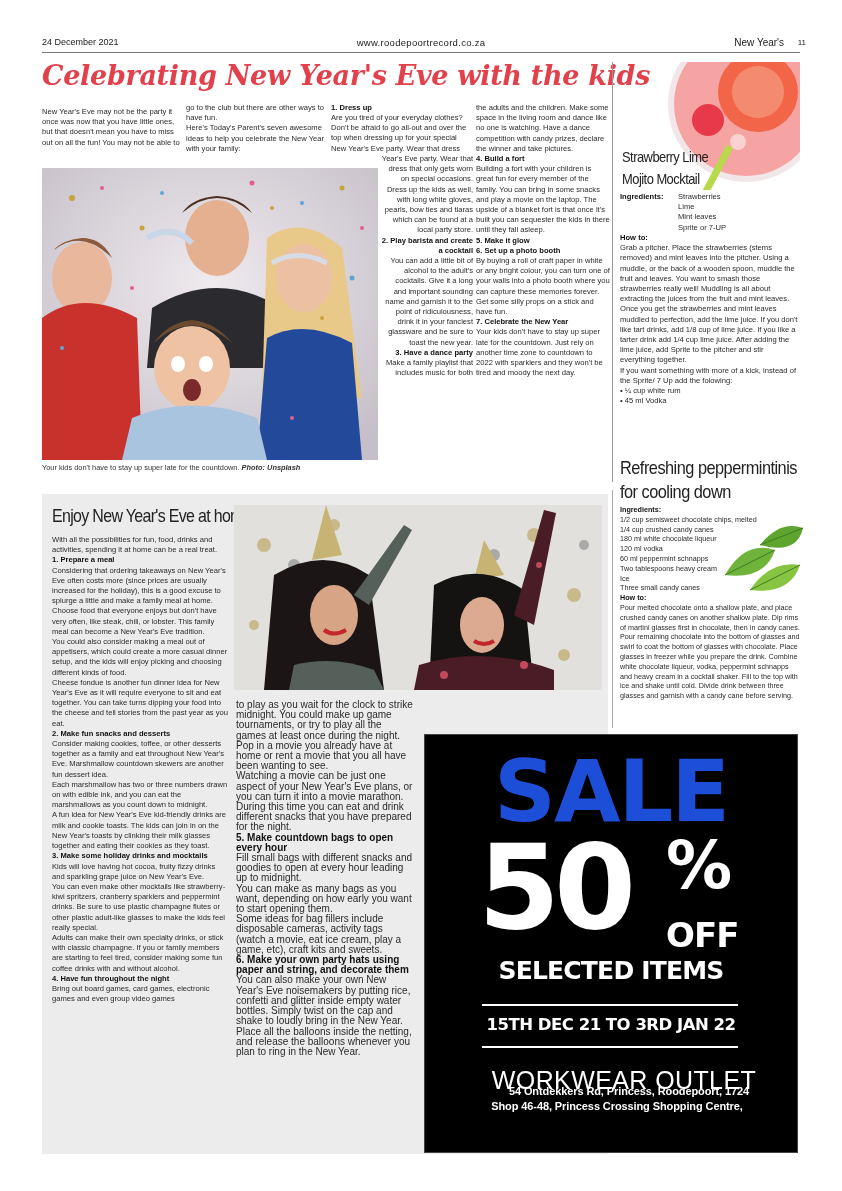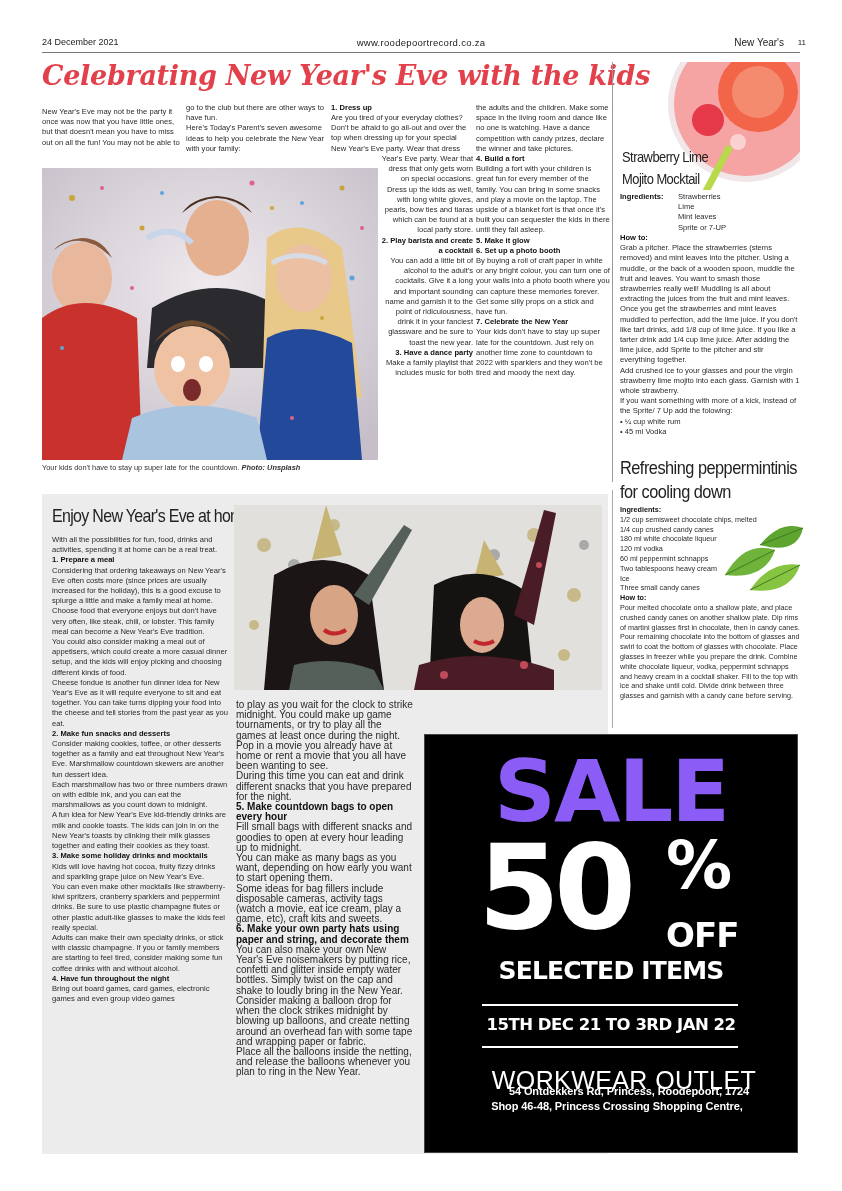--- a/index.html
+++ b/index.html
@@ -33,21 +33,21 @@
   .recipe-title { font-family: "Liberation Sans Narrow", "Liberation Sans", sans-serif; font-size: 15px; line-height: 21px; color: #222; letter-spacing: -0.6px; transform: scaleX(0.86); transform-origin: left; white-space: nowrap; }
 
   
   #home-box { left: 42px; top: 494px; width: 566px; height: 660px; background: #ececec; }
   #home-title { left: 52px; top: 505px; font-size: 19px; color: #222; letter-spacing: -0.8px; transform: scaleX(0.84); transform-origin: left; white-space: nowrap; }
   #party-photo { left: 234px; top: 505px; width: 368px; height: 185px; overflow: hidden;
     background: #dcdad6; }
 
   
   #ad-box { left: 424px; top: 734px; width: 374px; height: 419px; background: #000; border: 1px solid #444; }
-  #ad-sale { left: 424px; top: 748px; width: 374px; text-align: center; color: #8b5cf6; font-family: "DejaVu Sans", sans-serif; font-weight: bold; font-size: 86px; line-height: 86px; letter-spacing: -2px; }
+  #ad-sale { left: 424px; top: 748px; width: 374px; text-align: center; color: #1d4ed8; font-family: "DejaVu Sans", sans-serif; font-weight: bold; font-size: 86px; line-height: 86px; letter-spacing: -2px; }
   #ad-fifty { left: 478px; top: 828px; color: #fff; font-family: "DejaVu Sans", sans-serif; font-weight: bold; font-size: 118px; line-height: 118px; letter-spacing: -6px; }
   #ad-percent { left: 666px; top: 833px; color: #fff; font-family: "DejaVu Sans", sans-serif; font-weight: bold; font-size: 66px; line-height: 66px; }
   #ad-off { left: 666px; top: 902px; color: #fff; font-family: "DejaVu Sans", sans-serif; font-weight: bold; font-size: 34px; line-height: 34px; letter-spacing: -1px; margin-top: 16px; }
   #ad-selected { left: 424px; top: 957px; width: 374px; text-align: center; color: #fff; font-family: "DejaVu Sans", sans-serif; font-weight: bold; font-size: 25px; line-height: 28px; letter-spacing: -0.8px; }
   .ad-rule { left: 482px; width: 256px; height: 2px; background: #fff; }
   #ad-dates { left: 424px; top: 1015px; width: 374px; text-align: center; color: #fff; font-family: "DejaVu Sans", sans-serif; font-weight: bold; font-size: 16.5px; letter-spacing: -0.5px; }
   #ad-store { left: 424px; top: 1066px; width: 400px; text-align: center; color: #fff; font-family: "Liberation Sans", sans-serif; font-size: 25px; letter-spacing: 0.4px; }
   .ad-addr { left: 424px; width: 374px; text-align: center; color: #fff; font-family: "Liberation Sans", sans-serif; font-weight: bold; font-size: 11px; letter-spacing: -0.1px; }
 
   .vsep { position:absolute; width:1px; background:#aaa; }
@@ -174,21 +174,20 @@
 <div class="abs txt" style="left:678px;top:192px;width:80px;">
   <p>Strawberries</p>
   <p>Lime</p>
   <p>Mint leaves</p>
   <p>Sprite or 7-UP</p>
 </div>
 <div class="abs txt" style="left:620px;top:233px;width:180px;">
   <p class="h">How to:</p>
   <p>Grab a pitcher. Place the strawberries (stems removed) and mint leaves into the pitcher. Using a muddle, or the back of a wooden spoon, muddle the fruit and leaves. You want to smash those strawberries really well! Muddling is all about extracting the juices from the fruit and mint leaves.</p>
   <p>Once you get the strawberries and mint leaves muddled to perfection, add the lime juice. If you don't like tart drinks, add 1/8 cup of lime juice. If you like a tarter drink add 1/4 cup lime juice. After adding the lime juice, add Sprite to the pitcher and stir everything together.</p>
-  <p>Add crushed ice to your glasses and pour the virgin strawberry lime mojito into each glass. Garnish with 1 whole strawberry.</p>
   <p>If you want something with more of a kick, instead of the Sprite/ 7 Up add the folowing:</p>
   <p>• ¼ cup white rum</p>
   <p>• 45 ml Vodka</p>
 </div>
 
 <div class="abs recipe-title" style="left:620px;top:456px;font-size:19px;line-height:24px;">Refreshing peppermintinis</div>
 <div class="abs recipe-title" style="left:620px;top:480px;font-size:19px;line-height:24px;">for cooling down</div>
 
 <div class="abs" style="left:715px;top:520px;width:88px;height:80px;">
   <svg width="88" height="80" viewBox="0 0 88 80">
@@ -270,28 +269,28 @@
   <p>Kids will love having hot cocoa, fruity fizzy drinks and sparkling grape juice on New Year's Eve.</p>
   <p>You can even make other mocktails like strawberry-kiwi spritzers, cranberry sparklers and peppermint drinks. Be sure to use plastic champagne flutes or other plastic adult-like glasses to make the kids feel really special.</p>
   <p>Adults can make their own specialty drinks, or stick with classic champagne. If you or family members are starting to feel tired, consider making some fun coffee drinks with and without alcohol.</p>
   <p class="h">4. Have fun throughout the night</p>
   <p>Bring out board games, card games, electronic games and even group video games</p>
 </div>
 
 <div class="abs txt" style="left:236px;top:700px;width:178px;font-size:10px;line-height:10.2px;">
   <p>to play as you wait for the clock to strike midnight. You could make up game tournaments, or try to play all the games at least once during the night.</p>
   <p>Pop in a movie you already have at home or rent a movie that you all have been wanting to see.</p>
+  <p>Watching a movie can be just one aspect of your New Year's Eve plans, or you can turn it into a movie marathon.</p>
   <p>During this time you can eat and drink different snacks that you have prepared for the night.</p>
   <p class="h">5. Make countdown bags to open every hour</p>
   <p>Fill small bags with different snacks and goodies to open at every hour leading up to midnight.</p>
   <p>You can make as many bags as you want, depending on how early you want to start opening them.</p>
   <p>Some ideas for bag fillers include disposable cameras, activity tags (watch a movie, eat ice cream, play a game, etc), craft kits and sweets.</p>
   <p class="h">6. Make your own party hats using paper and string, and decorate them</p>
   <p>You can also make your own New Year's Eve noisemakers by putting rice, confetti and glitter inside empty water bottles. Simply twist on the cap and shake to loudly bring in the New Year.</p>
-  <p>Consider making a balloon drop for when the clock strikes midnight by blowing up balloons, and create netting around an overhead fan with some tape and wrapping paper or fabric.</p>
   <p>Place all the balloons inside the netting, and release the balloons whenever you plan to ring in the New Year.</p>
 </div>
 
 <div class="abs" id="ad-box"></div>
 <div class="abs" id="ad-sale">SALE</div>
 <div class="abs" id="ad-fifty">50</div>
 <div class="abs" id="ad-percent">%</div>
 <div class="abs" id="ad-off">OFF</div>
 <div class="abs" id="ad-selected">SELECTED ITEMS</div>
 <div class="abs ad-rule" style="top:1004px;"></div>

